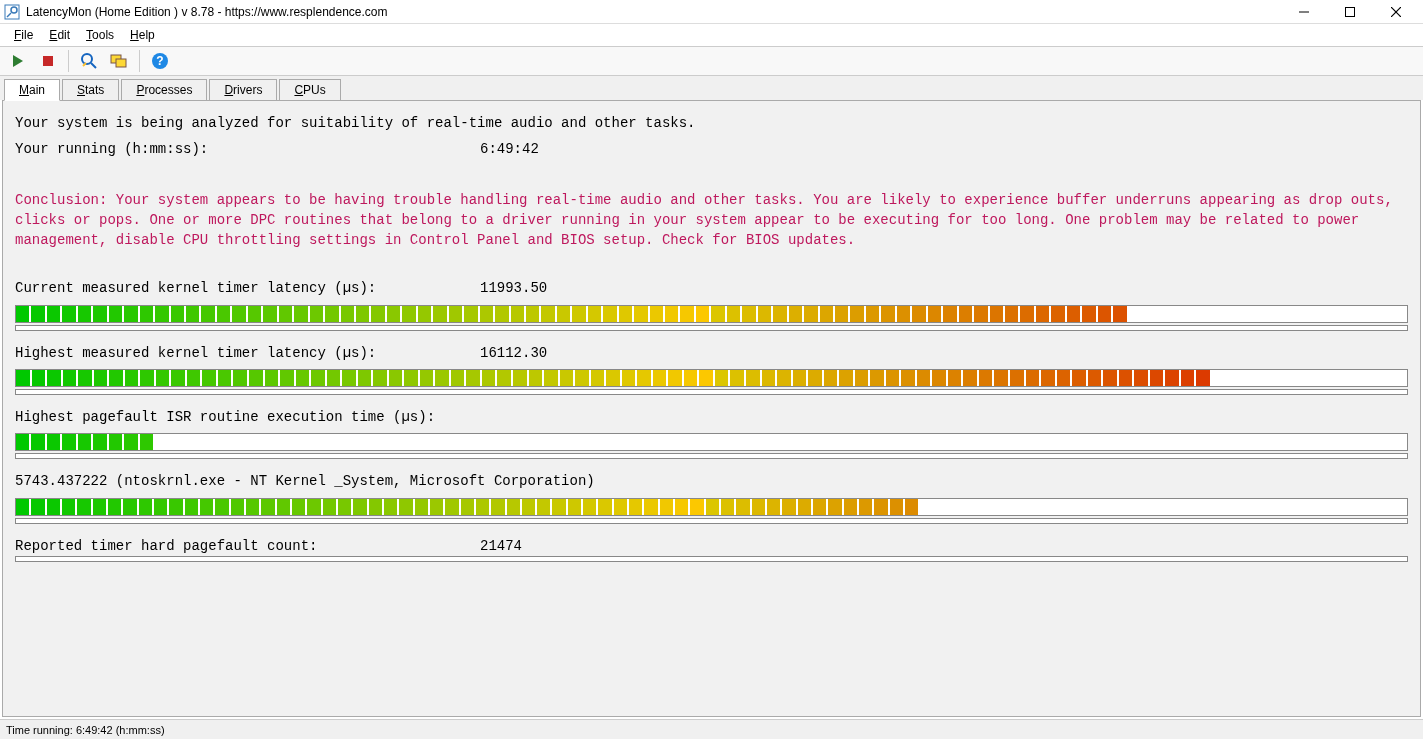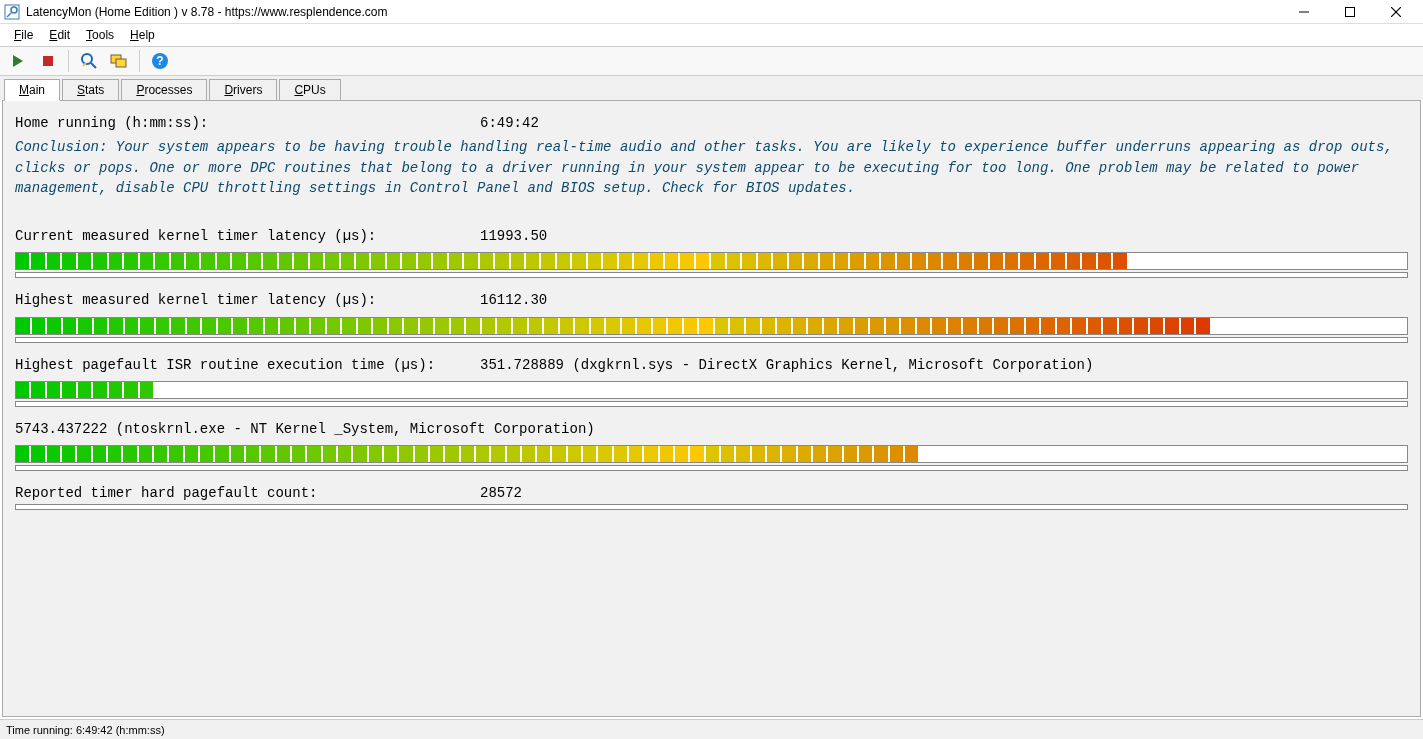--- a/index.html
+++ b/index.html
@@ -105,23 +105,22 @@
   overflow: hidden;
   display: flex;
   flex-direction: column;
 }
 .content .intro { margin-bottom: 6px; }
 .content .row-line {
   display: flex;
 }
 .content .row-line .lbl { width: 465px; }
 .content .conclusion {
-  color: #0c4a6e;
-  margin: 4px 0 28px 0;
-  font-style: italic;
+  color: #be185d;
+  margin: 30px 0 28px 0;
 }
 .metric-block { margin-bottom: 4px; }
 .metric-block .metric-row { display: flex; }
 .metric-block .metric-row .lbl { width: 465px; }
 .bar-track {
   height: 18px;
   border: 1px solid #888;
   background: #fff;
   position: relative;
   margin: 6px 0 2px 0;
@@ -226,22 +225,23 @@
 
 <div class="tabstrip">
   <div class="tab active"><span class="ul">M</span>ain</div>
   <div class="tab"><span class="ul">S</span>tats</div>
   <div class="tab"><span class="ul">P</span>rocesses</div>
   <div class="tab"><span class="ul">D</span>rivers</div>
   <div class="tab"><span class="ul">C</span>PUs</div>
 </div>
 
 <div class="content">
+  <div class="intro">Your system is being analyzed for suitability of real-time audio and other tasks.</div>
   <div class="row-line">
-    <span class="lbl">Home running (h:mm:ss):</span>
+    <span class="lbl">Your running (h:mm:ss):</span>
     <span>6:49:42</span>
   </div>
   <div class="conclusion">Conclusion: Your system appears to be having trouble handling real-time audio and other tasks. You are likely to experience buffer underruns appearing as drop outs, clicks or pops. One or more DPC routines that belong to a driver running in your system appear to be executing for too long. One problem may be related to power management, disable CPU throttling settings in Control Panel and BIOS setup. Check for BIOS updates.</div>
 
   <div id="metrics-container">
       <div class="metric-block">
         <div class="metric-row">
           <span class="lbl">Current measured kernel timer latency (µs):</span>
           <span>11993.50</span>
         </div>
@@ -407,21 +407,20 @@
             <div class="bar-seg" style="background: rgb(220, 67, 0);"></div>
             <div class="bar-seg" style="background: rgb(220, 63, 0);"></div>
             <div class="bar-seg" style="background: rgb(220, 58, 0);"></div>
           </div>
         </div>
         <div class="bar-thin"></div>
       </div>
       <div class="metric-block">
         <div class="metric-row">
           <span class="lbl">Highest pagefault ISR routine execution time (µs):</span>
-          <span>351.728889  (dxgkrnl.sys - DirectX Graphics Kernel, Microsoft Corporation)</span>
         </div>
         <div class="bar-track">
           <div class="bar-fill" style="width: 10%;">
             <div class="bar-seg" style="background: rgb(0, 200, 0);"></div>
             <div class="bar-seg" style="background: rgb(6, 200, 0);"></div>
             <div class="bar-seg" style="background: rgb(11, 200, 0);"></div>
             <div class="bar-seg" style="background: rgb(17, 200, 0);"></div>
             <div class="bar-seg" style="background: rgb(23, 200, 0);"></div>
             <div class="bar-seg" style="background: rgb(29, 200, 0);"></div>
             <div class="bar-seg" style="background: rgb(34, 200, 0);"></div>
@@ -496,21 +495,21 @@
             <div class="bar-seg" style="background: rgb(220, 148, 0);"></div>
             <div class="bar-seg" style="background: rgb(220, 144, 0);"></div>
             <div class="bar-seg" style="background: rgb(220, 139, 0);"></div>
           </div>
         </div>
         <div class="bar-thin"></div>
       </div>
       <div class="metric-block">
         <div class="metric-row">
           <span class="lbl">Reported timer hard pagefault count:</span>
-          <span>28572</span>
+          <span>21474</span>
         </div>
         <div class="bar-thin"></div>
       </div>
     </div>
 </div>
 
 <div class="statusbar">
   <span>Time running: 6:49:42  (h:mm:ss)</span>
 </div>
 

